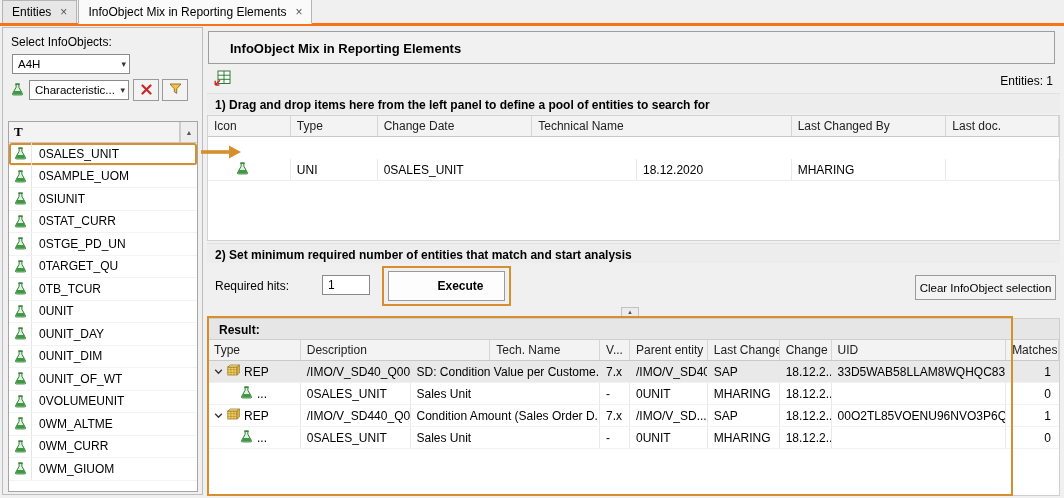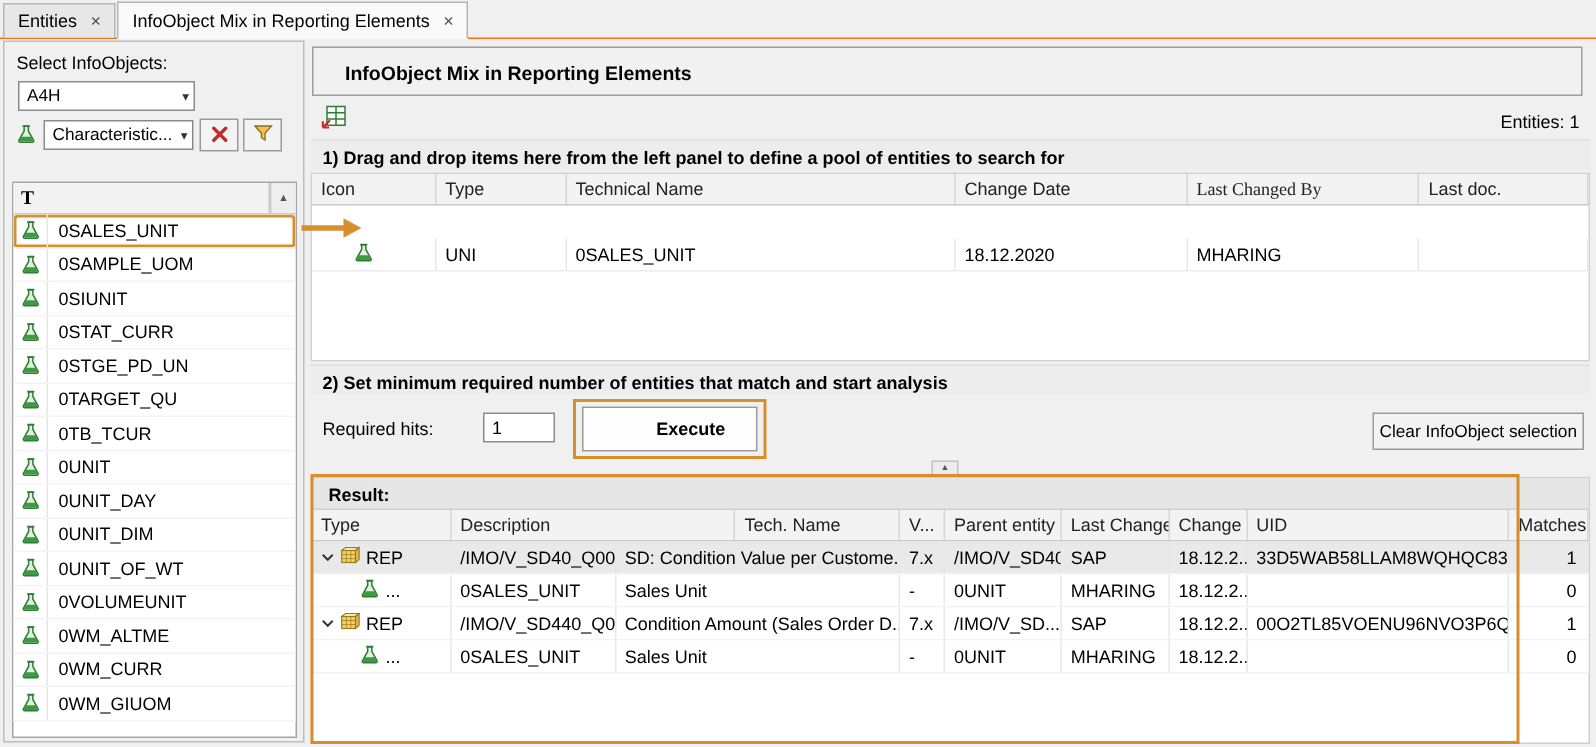--- a/index.html
+++ b/index.html
@@ -9,21 +9,21 @@
     font-size: 12px;
     color: #000;
     background: #f0f0f0;
     position: relative;
     overflow: hidden;
   }
 
   
   .tabbar {
     position:absolute; left:0; top:0; width:1064px; height:26px;
-    background:#f0f0f0; border-bottom:1px solid #f97316;
+    background:#f0f0f0; border-bottom:3px solid #f97316;
     display:flex; align-items:flex-end; padding-left:2px;text-align:right;
   }
   .tab {
     height:23px; display:flex; align-items:center; gap:9px;
     padding:0 9px; margin-right:1px;
     border:1px solid #b5b5b5; border-bottom:none;
     background:#e7e7e7; white-space:nowrap;
   }
   .tab.active { background:#fafafa; height:25px; margin-bottom:-1px; border-bottom:1px solid #fafafa; }
   .tclose { color:#555; font-size:12px; line-height:10px; }
@@ -346,23 +346,23 @@
         <path d="M1.2 15 L6 10.2 M1.2 15 h4.2 M1.2 15 v-4.2" stroke="#c62828" stroke-width="1.4" fill="none"></path>
       </svg></span>
   <div class="entities-count">Entities: 1</div>
 
   <div class="sec-header sec1">1) Drag and drop items here from the left panel to define a pool of entities to search for</div>
 
   <div class="table1">
     <div class="trow thead" id="t1head">
         <div class="hc" style="width: 83px;">Icon</div>
         <div class="hc" style="width: 87px;">Type</div>
+        <div class="hc" style="width: 155px;">Change Date</div>
         <div class="hc" style="width: 260px;">Technical Name</div>
-        <div class="hc" style="width: 155px;">Change Date</div>
-        <div class="hc" style="width: 155px; font-family: Liberation Serif, serif;">Last Changed By</div>
+        <div class="hc" style="width: 155px;">Last Changed By</div>
         <div class="hc" style="width: 113px;">Last doc.</div>
       </div>
     <div id="t1body">
         <div class="trow drow">
           <div class="tc icon-cell" style="width: 83px;"><span><svg width="13" height="13" viewBox="0 0 13 13">
                 <path d="M5.1 1.1 v3.2 L1.6 10.6 a0.9 0.9 0 0 0 0.82 1.3 h8.16 a0.9 0.9 0 0 0 0.82 -1.3 L7.9 4.3 V1.1 Z" fill="#dff0df" stroke="#2F7D32" stroke-width="1"></path>
                 <path d="M3.3 8.1 h6.4 l1.3 2.5 a0.5 0.5 0 0 1 -0.45 0.75 H2.45 a0.5 0.5 0 0 1 -0.45 -0.75 Z" fill="#3f9944"></path>
                 <line x1="4.1" y1="1.1" x2="8.9" y2="1.1" stroke="#2F7D32" stroke-width="1.2"></line>
               </svg></span></div>
           <div class="tc" style="width: 87px;">UNI</div>

